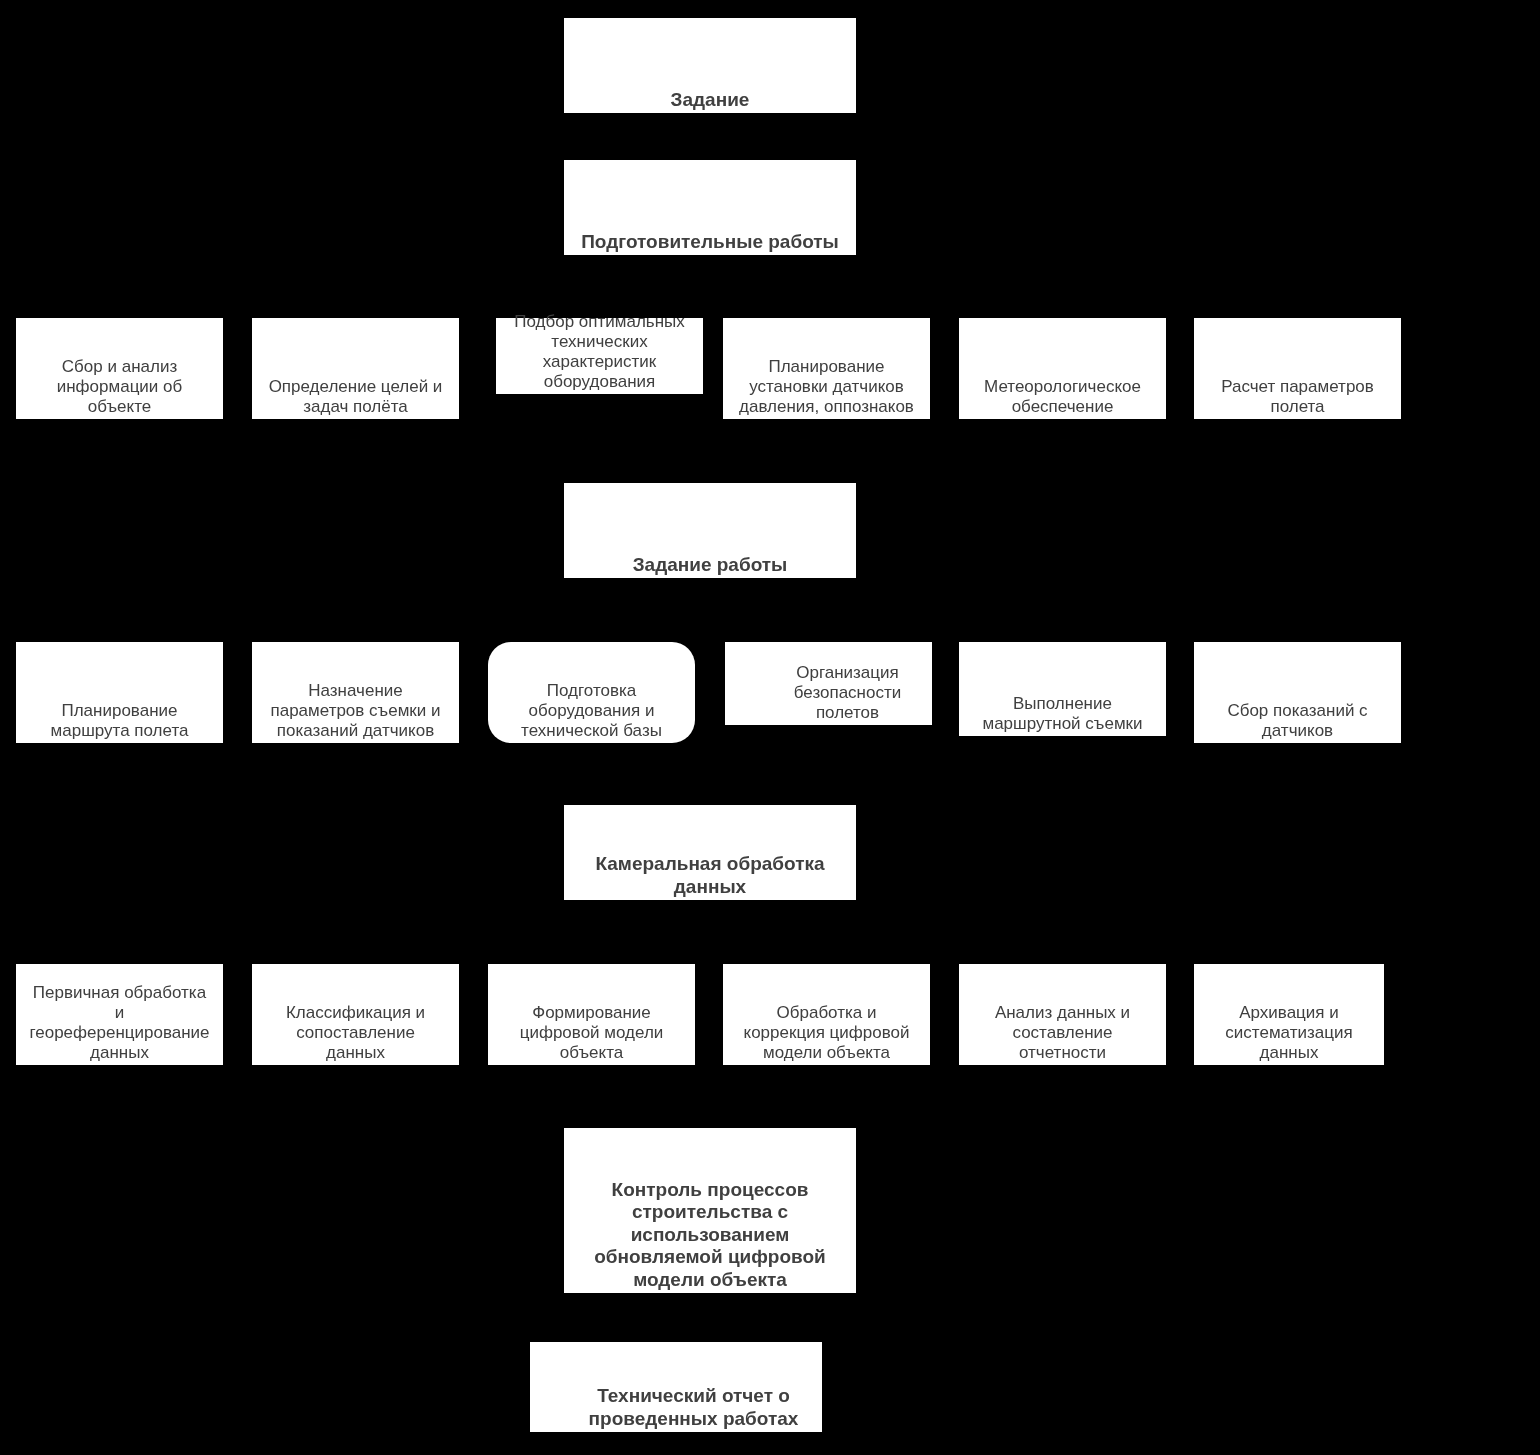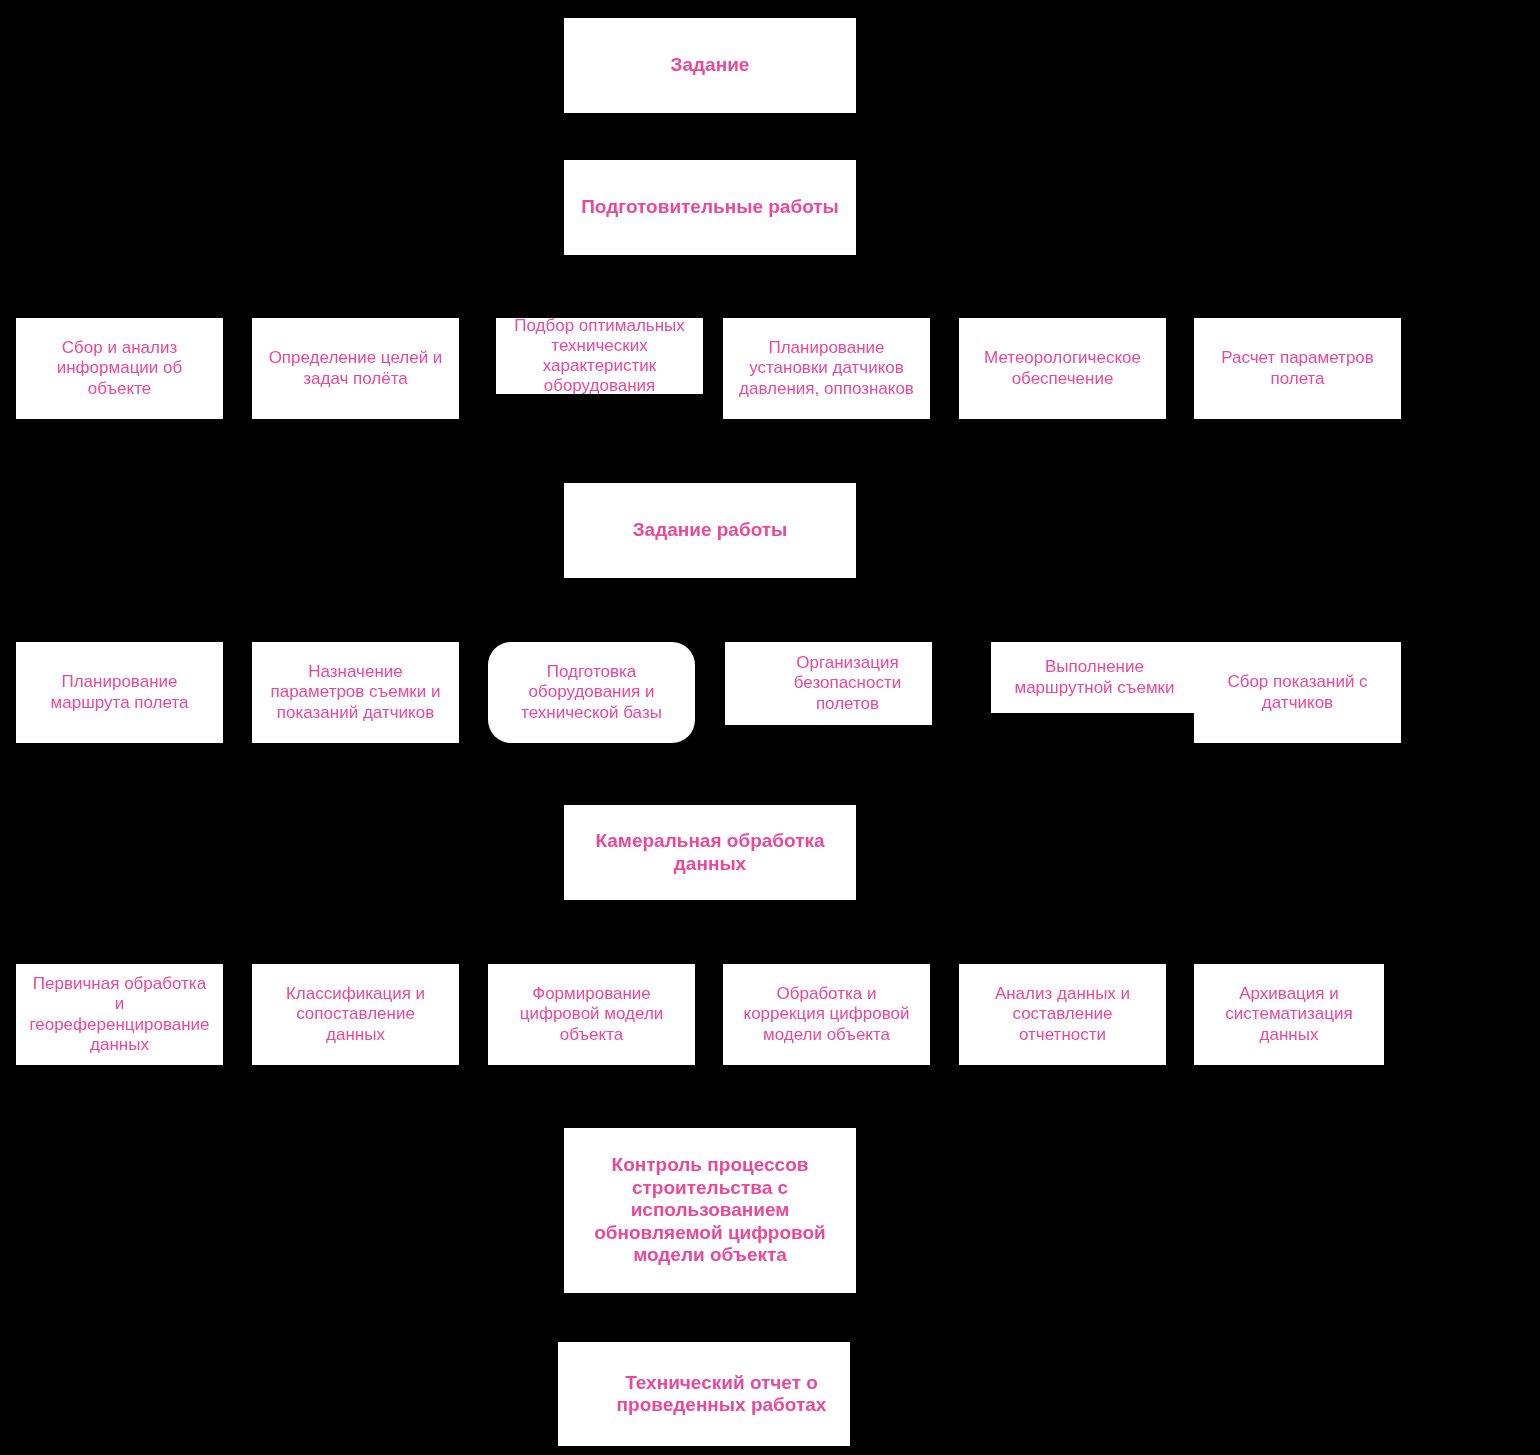--- a/index.html
+++ b/index.html
@@ -12,23 +12,23 @@
     width: 1540px;
     height: 1455px;
     background: #000000;
     font-family: "Liberation Sans", sans-serif;
     overflow: hidden;
   }
   .node {
     position: absolute;
     box-sizing: border-box;
     background: #ffffff;
-    color: #ec4899;
+    color: #404040;
     display: flex;
-    align-items: center;
+    align-items: flex-end;
     justify-content: center;
     text-align: center;
     line-height: 1.18;
     padding: 2px 4px;
   }
   .node .txt {
     display: block;
     width: 100%;
     white-space: pre-line;
   }
@@ -98,21 +98,21 @@
   </div>
   <div class="node task-node" style="left:488px; top:642px; width:207px; height:101px;border-radius:23px;">
     <span class="txt">Подготовка
 оборудования и
 технической базы</span>
   </div>
   <div class="node task-node" style="left:725px; top:642px; width:207px; height:83px;padding-left:42px;">
     <span class="txt">Организация
 безопасности полетов</span>
   </div>
-  <div class="node task-node" style="left:959px; top:642px; width:207px; height:71px;margin-left:32px;">
+  <div class="node task-node" style="left:959px; top:642px; width:207px; height:94px;">
     <span class="txt">Выполнение
 маршрутной съемки</span>
   </div>
   <div class="node task-node" style="left:1194px; top:642px; width:207px; height:101px;">
     <span class="txt">Сбор показаний с
 датчиков</span>
   </div>
 
   <div class="node stage-node" style="left:564px; top:805px; width:292px; height:95px;">
     <span class="txt">Камеральная обработка
@@ -152,18 +152,18 @@
   </div>
 
   <div class="node stage-node" style="left:564px; top:1128px; width:292px; height:165px;">
     <span class="txt">Контроль процессов
 строительства с
 использованием
 обновляемой цифровой
 модели объекта</span>
   </div>
 
-  <div class="node stage-node" style="left:558px; top:1342px; width:292px; height:104px;padding-left:39px;">
+  <div class="node stage-node" style="left:530px; top:1342px; width:292px; height:90px;padding-left:39px;">
     <span class="txt">Технический отчет о
 проведенных работах</span>
   </div>
 
 </div>
 
 </body></html>

